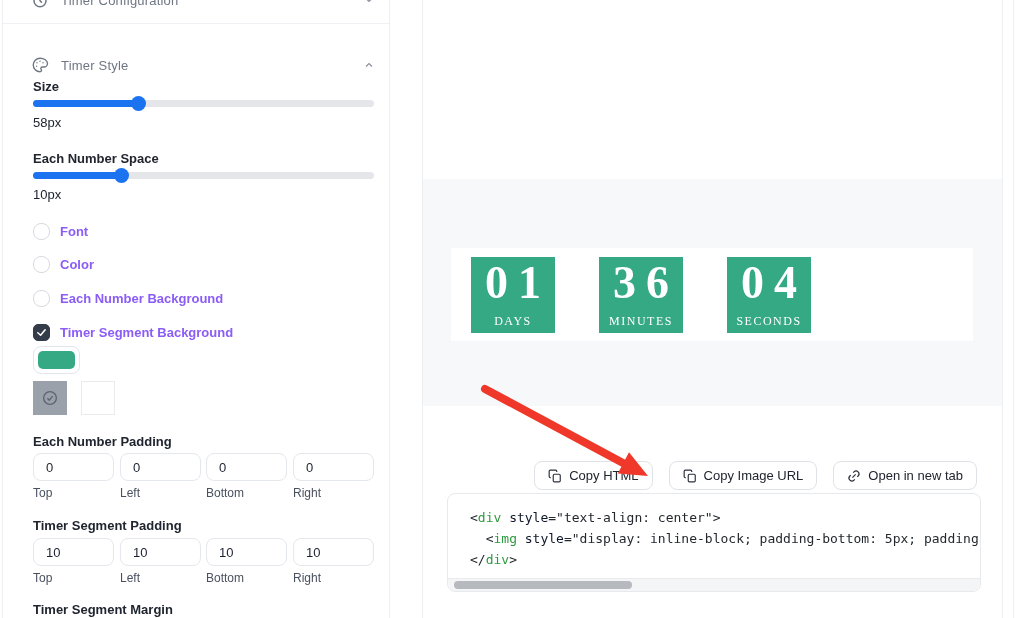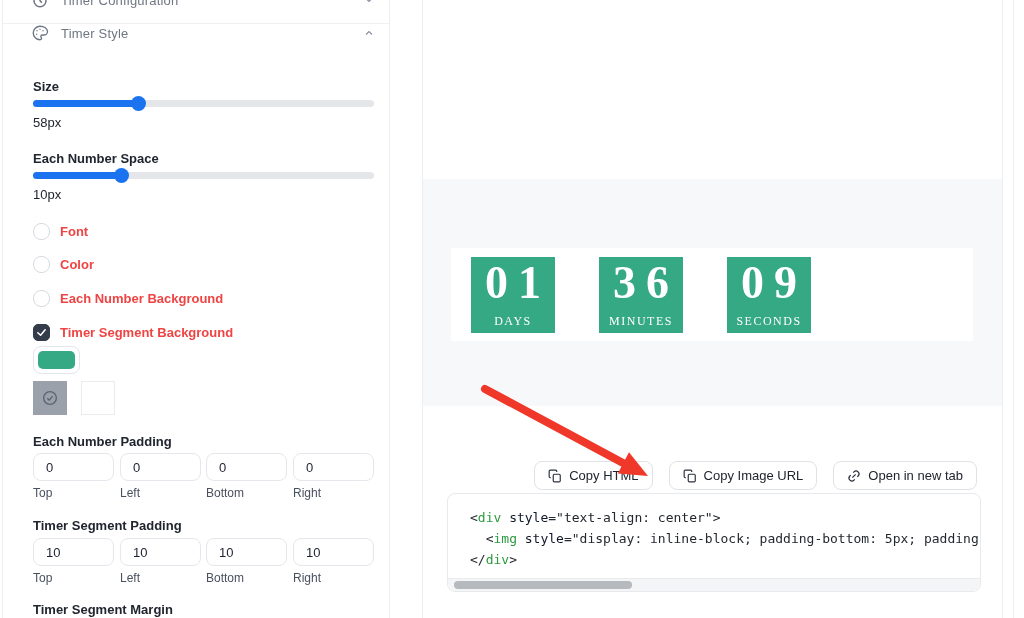--- a/index.html
+++ b/index.html
@@ -24,21 +24,21 @@
     background:#e4e6e9; border-radius:4px; }
   .slider .fill { position:absolute; top:4px; left:0; height:7px;
     background:#1b73f0; border-radius:4px; }
   .slider .thumb { position:absolute; top:0; width:15px; height:15px; margin-left:-8px;
     background:#1b73f0; border-radius:50%; }
 
   .check-row { position:absolute; left:30px; display:flex; align-items:center; height:18px; }
   .cbox { width:17px; height:17px; border:1px solid #d7dade; border-radius:8px;
     background:#fff; flex:0 0 17px; display:flex; align-items:center; justify-content:center; }
   .cbox.checked { background:#343b49; border-color:#343b49; border-radius:5px; }
-  .check-row .clabel { margin-left:10px; font-size:13px; font-weight:bold; color:#ef4444; }
+  .check-row .clabel { margin-left:10px; font-size:13px; font-weight:bold; color:#8b5cf6; }
 
   .swatch-pill { position:absolute; left:30px; top:346px; width:47px; height:28px;
     background:#fff; border:1px solid #e3e6ea; border-radius:8px; padding:4px; }
   .swatch-pill .inner { width:100%; height:100%; border-radius:5px; }
   .sq-gray { position:absolute; left:30px; top:381px; width:34px; height:34px;
     background:#9ba1ab; display:flex; align-items:center; justify-content:center; color:#5d646e; }
   .sq-white { position:absolute; left:78px; top:381px; width:34px; height:34px;
     background:#fff; border:1px solid #e9ebee; }
 
   .num-input { position:absolute; width:81px; height:28px; border:1px solid #e4e7eb;
@@ -95,21 +95,21 @@
         <path d="M12 9v4l2.5 2.5"></path>
         <path d="M9 2h6"></path>
     </svg>
     <span class="htitle">Timer Configuration</span>
     <svg class="chev" viewBox="0 0 24 24" fill="none" stroke="currentColor" stroke-width="2.4">
         <polyline points="6,9 12,15 18,9"></polyline>
       </svg>
   </div>
   <div class="divider"></div>
 
-  <div class="sec-header" style="top:20px; height:26px;">
+  <div class="sec-header" style="top:52px; height:26px;">
     <svg class="hicon" viewBox="0 0 24 24" fill="none" stroke="currentColor" stroke-width="1.8">
       <path d="M12 3a9 9 0 1 0 0 18c1.3 0 2.1-.8 2.1-1.9 0-.5-.2-.9-.5-1.3-.3-.3-.5-.7-.5-1.2 0-1.1.9-2 2-2h2.2A4.7 4.7 0 0 0 22 9.9C22 6 17.5 3 12 3z"></path>
       <circle cx="8" cy="9" r="0.9" fill="currentColor" stroke="none"></circle>
       <circle cx="12" cy="7" r="0.9" fill="currentColor" stroke="none"></circle>
       <circle cx="16" cy="9" r="0.9" fill="currentColor" stroke="none"></circle>
       <circle cx="7.5" cy="13.5" r="0.9" fill="currentColor" stroke="none"></circle>
     </svg>
     <span class="htitle">Timer Style</span>
     <svg class="chev" viewBox="0 0 24 24" fill="none" stroke="currentColor" stroke-width="2.4">
         <polyline points="6,15 12,9 18,15"></polyline>
@@ -193,21 +193,21 @@
     <div class="preview-band">
       <div class="segment" style="background: rgb(53, 168, 132);">
         <div class="seg-num">01</div>
         <div class="seg-label">DAYS</div>
       </div>
       <div class="segment" style="background: rgb(53, 168, 132);">
         <div class="seg-num">36</div>
         <div class="seg-label">MINUTES</div>
       </div>
       <div class="segment" style="background: rgb(53, 168, 132);">
-        <div class="seg-num">09</div>
+        <div class="seg-num">04</div>
         <div class="seg-label">SECONDS</div>
       </div>
     </div>
   </div>
 
   <div class="actions">
     <button class="btn">
       <svg viewBox="0 0 24 24" fill="none" stroke="currentColor" stroke-width="2">
           <rect x="9" y="9" width="12" height="13" rx="2"></rect>
           <path d="M5 15H4a2 2 0 0 1-2-2V4a2 2 0 0 1 2-2h9a2 2 0 0 1 2 2v1"></path>

